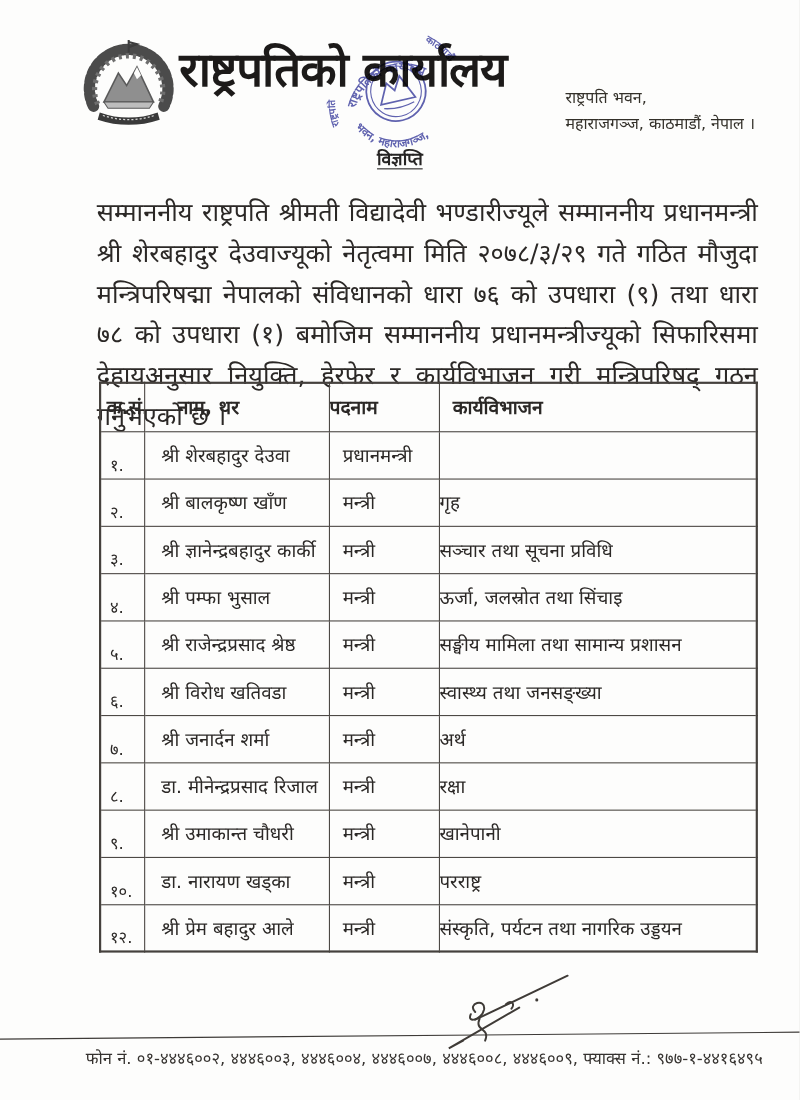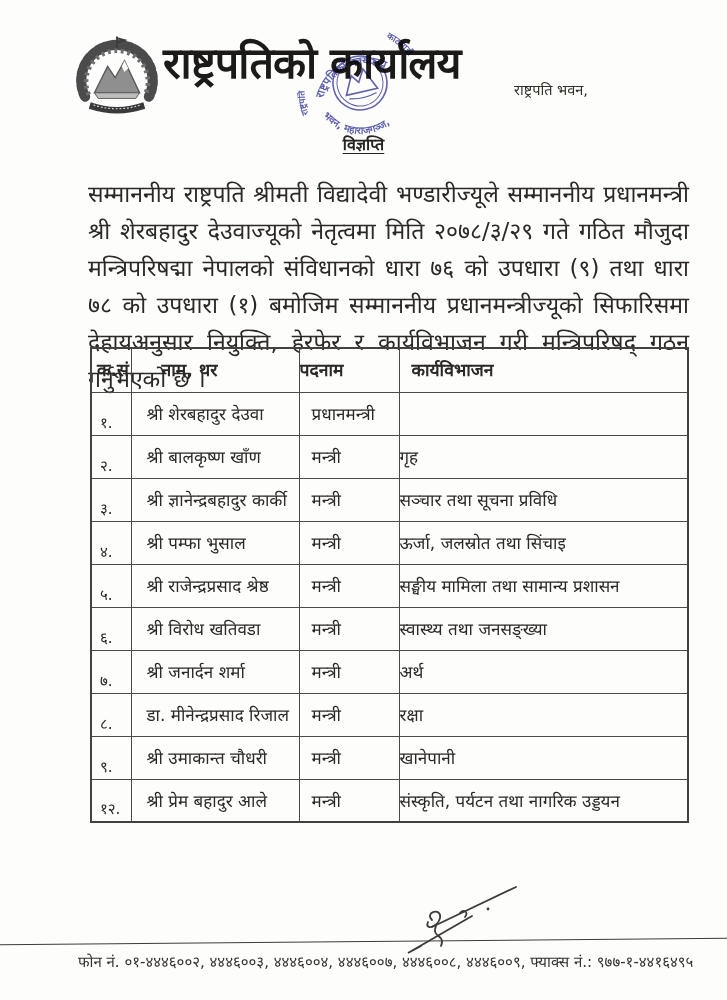--- a/index.html
+++ b/index.html
@@ -169,20 +169,21 @@
     <path class="art" d="M48,70 L57,52 L63,60 L70,48 L80,70 Z" stroke-width="1.6"></path>
     <path class="art" d="M50,74 Q64,78 78,74" stroke-width="1.2"></path>
     <text font-size="11"><textPath href="#arcTop" startOffset="6%">राष्ट्रपतिको कार्यालय</textPath></text>
     <text font-size="10"><textPath href="#arcBottom" startOffset="14%">भवन, महाराजगञ्ज,</textPath></text>
     <text font-size="9"><textPath href="#arcOutL" startOffset="10%">राष्ट्रपति</textPath></text>
     <text font-size="9"><textPath href="#arcOutR" startOffset="8%">काठमाडौं</textPath></text>
   </svg>
 
   <div class="address">
     <div>राष्ट्रपति भवन,</div>
+    <div>महाराजगञ्ज, काठमाडौं, नेपाल ।</div>
   </div>
 
   <div class="doc-title"><span>विज्ञप्ति</span></div>
 
   <div class="body-para">सम्माननीय राष्ट्रपति श्रीमती विद्यादेवी भण्डारीज्यूले सम्माननीय प्रधानमन्त्री श्री शेरबहादुर देउवाज्यूको नेतृत्वमा मिति २०७८/३/२९ गते गठित मौजुदा मन्त्रिपरिषद्मा नेपालको संविधानको धारा ७६ को उपधारा (९) तथा धारा ७८ को उपधारा (१) बमोजिम सम्माननीय प्रधानमन्त्रीज्यूको सिफारिसमा देहायअनुसार नियुक्ति, हेरफेर र कार्यविभाजन गरी मन्त्रिपरिषद् गठन गर्नुभएको छ ।</div>
 
   <table class="ministers">
     <colgroup>
         <col class="c-sn">
         <col class="c-nm">
@@ -246,20 +247,26 @@
           <td class="pd">मन्त्री</td>
           <td class="kv">रक्षा</td>
         </tr>
         <tr>
           <td class="sn">९.</td>
           <td class="nm">श्री उमाकान्त चौधरी</td>
           <td class="pd">मन्त्री</td>
           <td class="kv">खानेपानी</td>
         </tr>
         <tr>
+          <td class="sn">१०.</td>
+          <td class="nm">डा. नारायण खड्का</td>
+          <td class="pd">मन्त्री</td>
+          <td class="kv">परराष्ट्र</td>
+        </tr>
+        <tr>
           <td class="sn">१२.</td>
           <td class="nm">श्री प्रेम बहादुर आले</td>
           <td class="pd">मन्त्री</td>
           <td class="kv">संस्कृति, पर्यटन तथा नागरिक उड्डयन</td>
         </tr>
       </tbody>
   </table>
 
   <svg class="signature" viewBox="0 0 150 85" aria-hidden="true">
     <g stroke="#3f3b37" stroke-width="1.8" fill="none" stroke-linecap="round">

